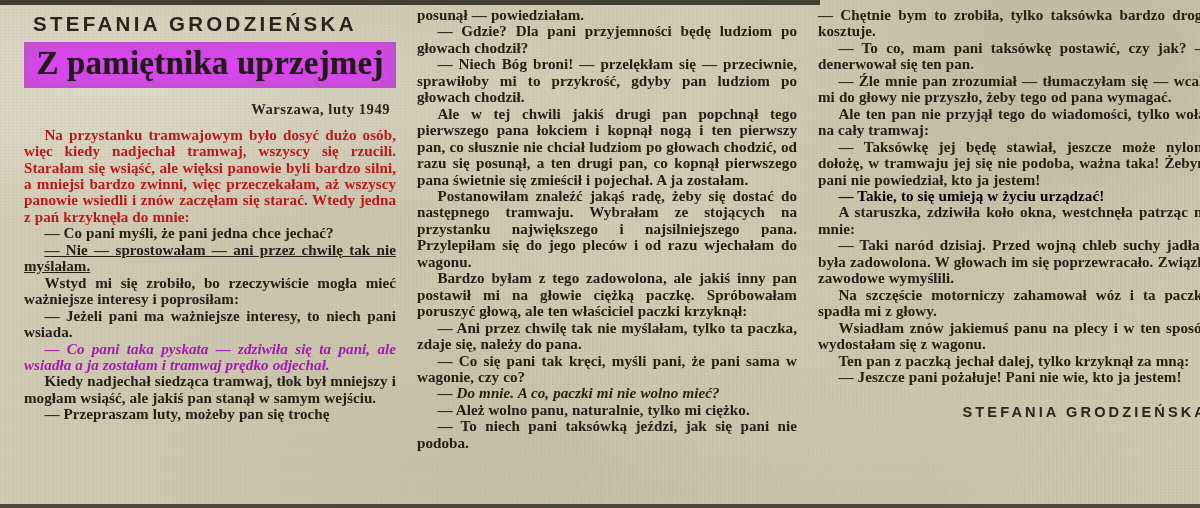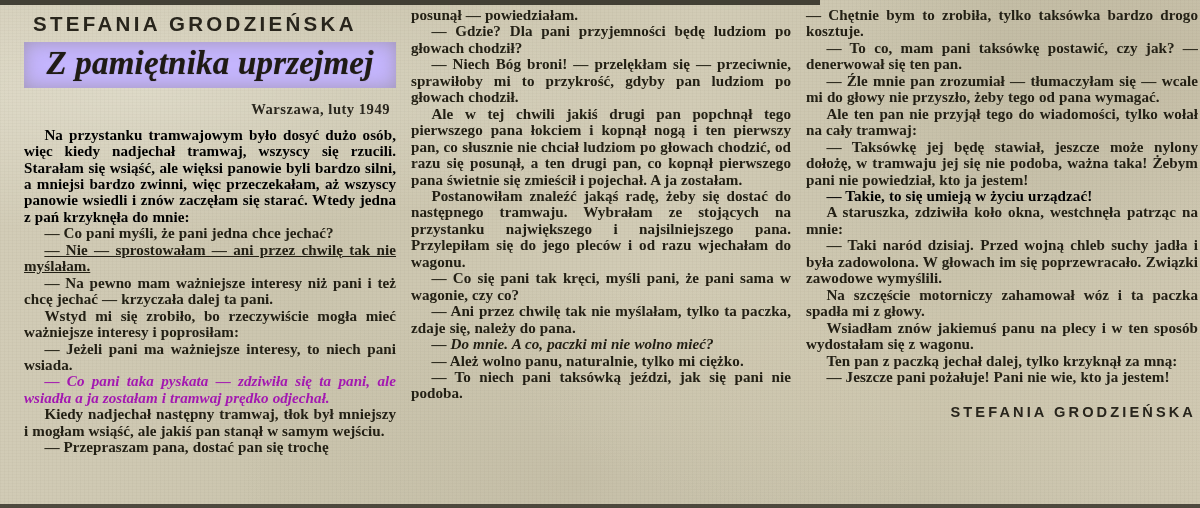--- a/index.html
+++ b/index.html
@@ -56,21 +56,21 @@
   #rule-top  { top: 0;  width: 820px; }
   #rule-bottom { bottom: 0; width: 1200px; height: 4px; opacity: .80; }
 
   
   #content {
     position: absolute;
     inset: 0;
     padding: 7px 8px 8px 24px;
     box-sizing: border-box;
     display: flex;
-    gap: 15px;
+    gap: 21px;
   }
   .col { width: 372px; flex: 0 0 372px; position: relative; }
   #col-2 { width: 380px; flex: 0 0 380px; }
   #col-3 { width: 392px; flex: 0 0 392px; }
 
   
   #byline-top {
     font-family: "Liberation Sans", "DejaVu Sans", sans-serif;
     font-weight: 700;
     font-size: 20.5px;
@@ -148,48 +148,48 @@
 
   <div class="edge-rule" id="rule-top" style="background-color: rgb(46, 43, 34);"></div>
   <div class="edge-rule" id="rule-bottom" style="background-color: rgb(46, 43, 34);"></div>
 
   <div id="content">
 
     <div class="col" id="col-1">
 
       <div id="byline-top">STEFANIA GRODZIEŃSKA</div>
 
-      <div id="headline-band" style="background-color: #c4b5fd; font-style: italic;">
+      <div id="headline-band" style="background-color: #d946ef;">
         <div id="headline">Z pamiętnika uprzejmej</div>
       </div>
 
       <div id="dateline">Warszawa, luty 1949</div>
 
       <div class="body-text" id="col-1-body">
-          <p style="color: #000000;">Na przystanku tramwajowym było dosyć dużo osób, więc kiedy nadjechał tramwaj, wszyscy się rzucili. Starałam się wsiąść, ale więksi panowie byli bardzo silni, a mniejsi bardzo zwinni, więc przeczekałam, aż wszyscy panowie wsiedli i znów zaczęłam się starać. Wtedy jedna z pań krzyknęła do mnie:</p>
+          <p style="color: #b91c1c;">Na przystanku tramwajowym było dosyć dużo osób, więc kiedy nadjechał tramwaj, wszyscy się rzucili. Starałam się wsiąść, ale więksi panowie byli bardzo silni, a mniejsi bardzo zwinni, więc przeczekałam, aż wszyscy panowie wsiedli i znów zaczęłam się starać. Wtedy jedna z pań krzyknęła do mnie:</p>
           <p style="color: rgb(39, 36, 25);">— Co pani myśli, że pani jedna chce jechać?</p>
           <p style="color: rgb(39, 36, 25); text-decoration: underline;">— Nie — sprostowałam — ani przez chwilę tak nie myślałam.</p>
-          <p style="color: rgb(39, 36, 25);">— Na pewno mam ważniejsze interesy niż pani i też chcę jechać — krzyczała dalej ta pani.</p>
           <p style="color: rgb(39, 36, 25);">Wstyd mi się zrobiło, bo rzeczywiście mogła mieć ważniejsze interesy i poprosiłam:</p>
           <p style="color: rgb(39, 36, 25);">— Jeżeli pani ma ważniejsze interesy, to niech pani wsiada.</p>
           <p style="color: #a21caf; font-style: italic;">— Co pani taka pyskata — zdziwiła się ta pani, ale wsiadła a ja zostałam i tramwaj prędko odjechał.</p>
-          <p style="color: rgb(39, 36, 25);">Kiedy nadjechał następny tramwaj, tłok był mniejszy i mogłam wsiąść, ale jakiś pan stanął w samym wejściu.</p>
-          <p style="color: rgb(39, 36, 25);">— Przepraszam pana, dostać pan się trochę</p>
+          <p style="color: rgb(39, 36, 25);">Kiedy nadjechał siedząca tramwaj, tłok był mniejszy i mogłam wsiąść, ale jakiś pan stanął w samym wejściu.</p>
+          <p style="color: rgb(39, 36, 25);">— Przepraszam luty, możeby pan się trochę</p>
         </div>
     </div>
 
     <div class="col col-top-flush" id="col-2">
       <div class="body-text" id="col-2-body">
           <p style="color: rgb(39, 36, 25);">posunął — powiedziałam.</p>
           <p style="color: rgb(39, 36, 25);">— Gdzie? Dla pani przyjemności będę ludziom po głowach chodził?</p>
           <p style="color: rgb(39, 36, 25);">— Niech Bóg broni! — przelękłam się — przeciwnie, sprawiłoby mi to przykrość, gdyby pan ludziom po głowach chodził.</p>
           <p style="color: rgb(39, 36, 25);">Ale w tej chwili jakiś drugi pan popchnął tego pierwszego pana łokciem i kopnął nogą i ten pierwszy pan, co słusznie nie chciał ludziom po głowach chodzić, od razu się posunął, a ten drugi pan, co kopnął pierwszego pana świetnie się zmieścił i pojechał. A ja zostałam.</p>
           <p style="color: rgb(39, 36, 25);">Postanowiłam znaleźć jakąś radę, żeby się dostać do następnego tramwaju. Wybrałam ze stojących na przystanku największego i najsilniejszego pana. Przylepiłam się do jego pleców i od razu wjechałam do wagonu.</p>
+          <p style="color: rgb(39, 36, 25);">Bardzo byłam z tego zadowolona, ale jakiś inny pan postawił mi na głowie ciężką paczkę. Spróbowałam poruszyć głową, ale ten właściciel paczki krzyknął:</p>
+          <p style="color: rgb(39, 36, 25);">— Ani przez chwilę tak nie myślałam, tylko ta paczka, zdaje się, należy do pana.</p>
           <p style="color: rgb(39, 36, 25);">— Co się pani tak kręci, myśli pani, że pani sama w wagonie, czy co?</p>
-          <p style="color: rgb(39, 36, 25);">— Ani przez chwilę tak nie myślałam, tylko ta paczka, zdaje się, należy do pana.</p>
           <p style="color: rgb(39, 36, 25); font-style: italic;">— Do mnie. A co, paczki mi nie wolno mieć?</p>
           <p style="color: rgb(39, 36, 25);">— Ależ wolno panu, naturalnie, tylko mi ciężko.</p>
           <p style="color: rgb(39, 36, 25);">— To niech pani taksówką jeździ, jak się pani nie podoba.</p>
         </div>
     </div>
 
     <div class="col col-top-flush" id="col-3">
       <div class="body-text" id="col-3-body">
           <p style="color: rgb(39, 36, 25);">— Chętnie bym to zrobiła, tylko taksówka bardzo drogo kosztuje.</p>
           <p style="color: rgb(39, 36, 25);">— To co, mam pani taksówkę postawić, czy jak? — denerwował się ten pan.</p>

